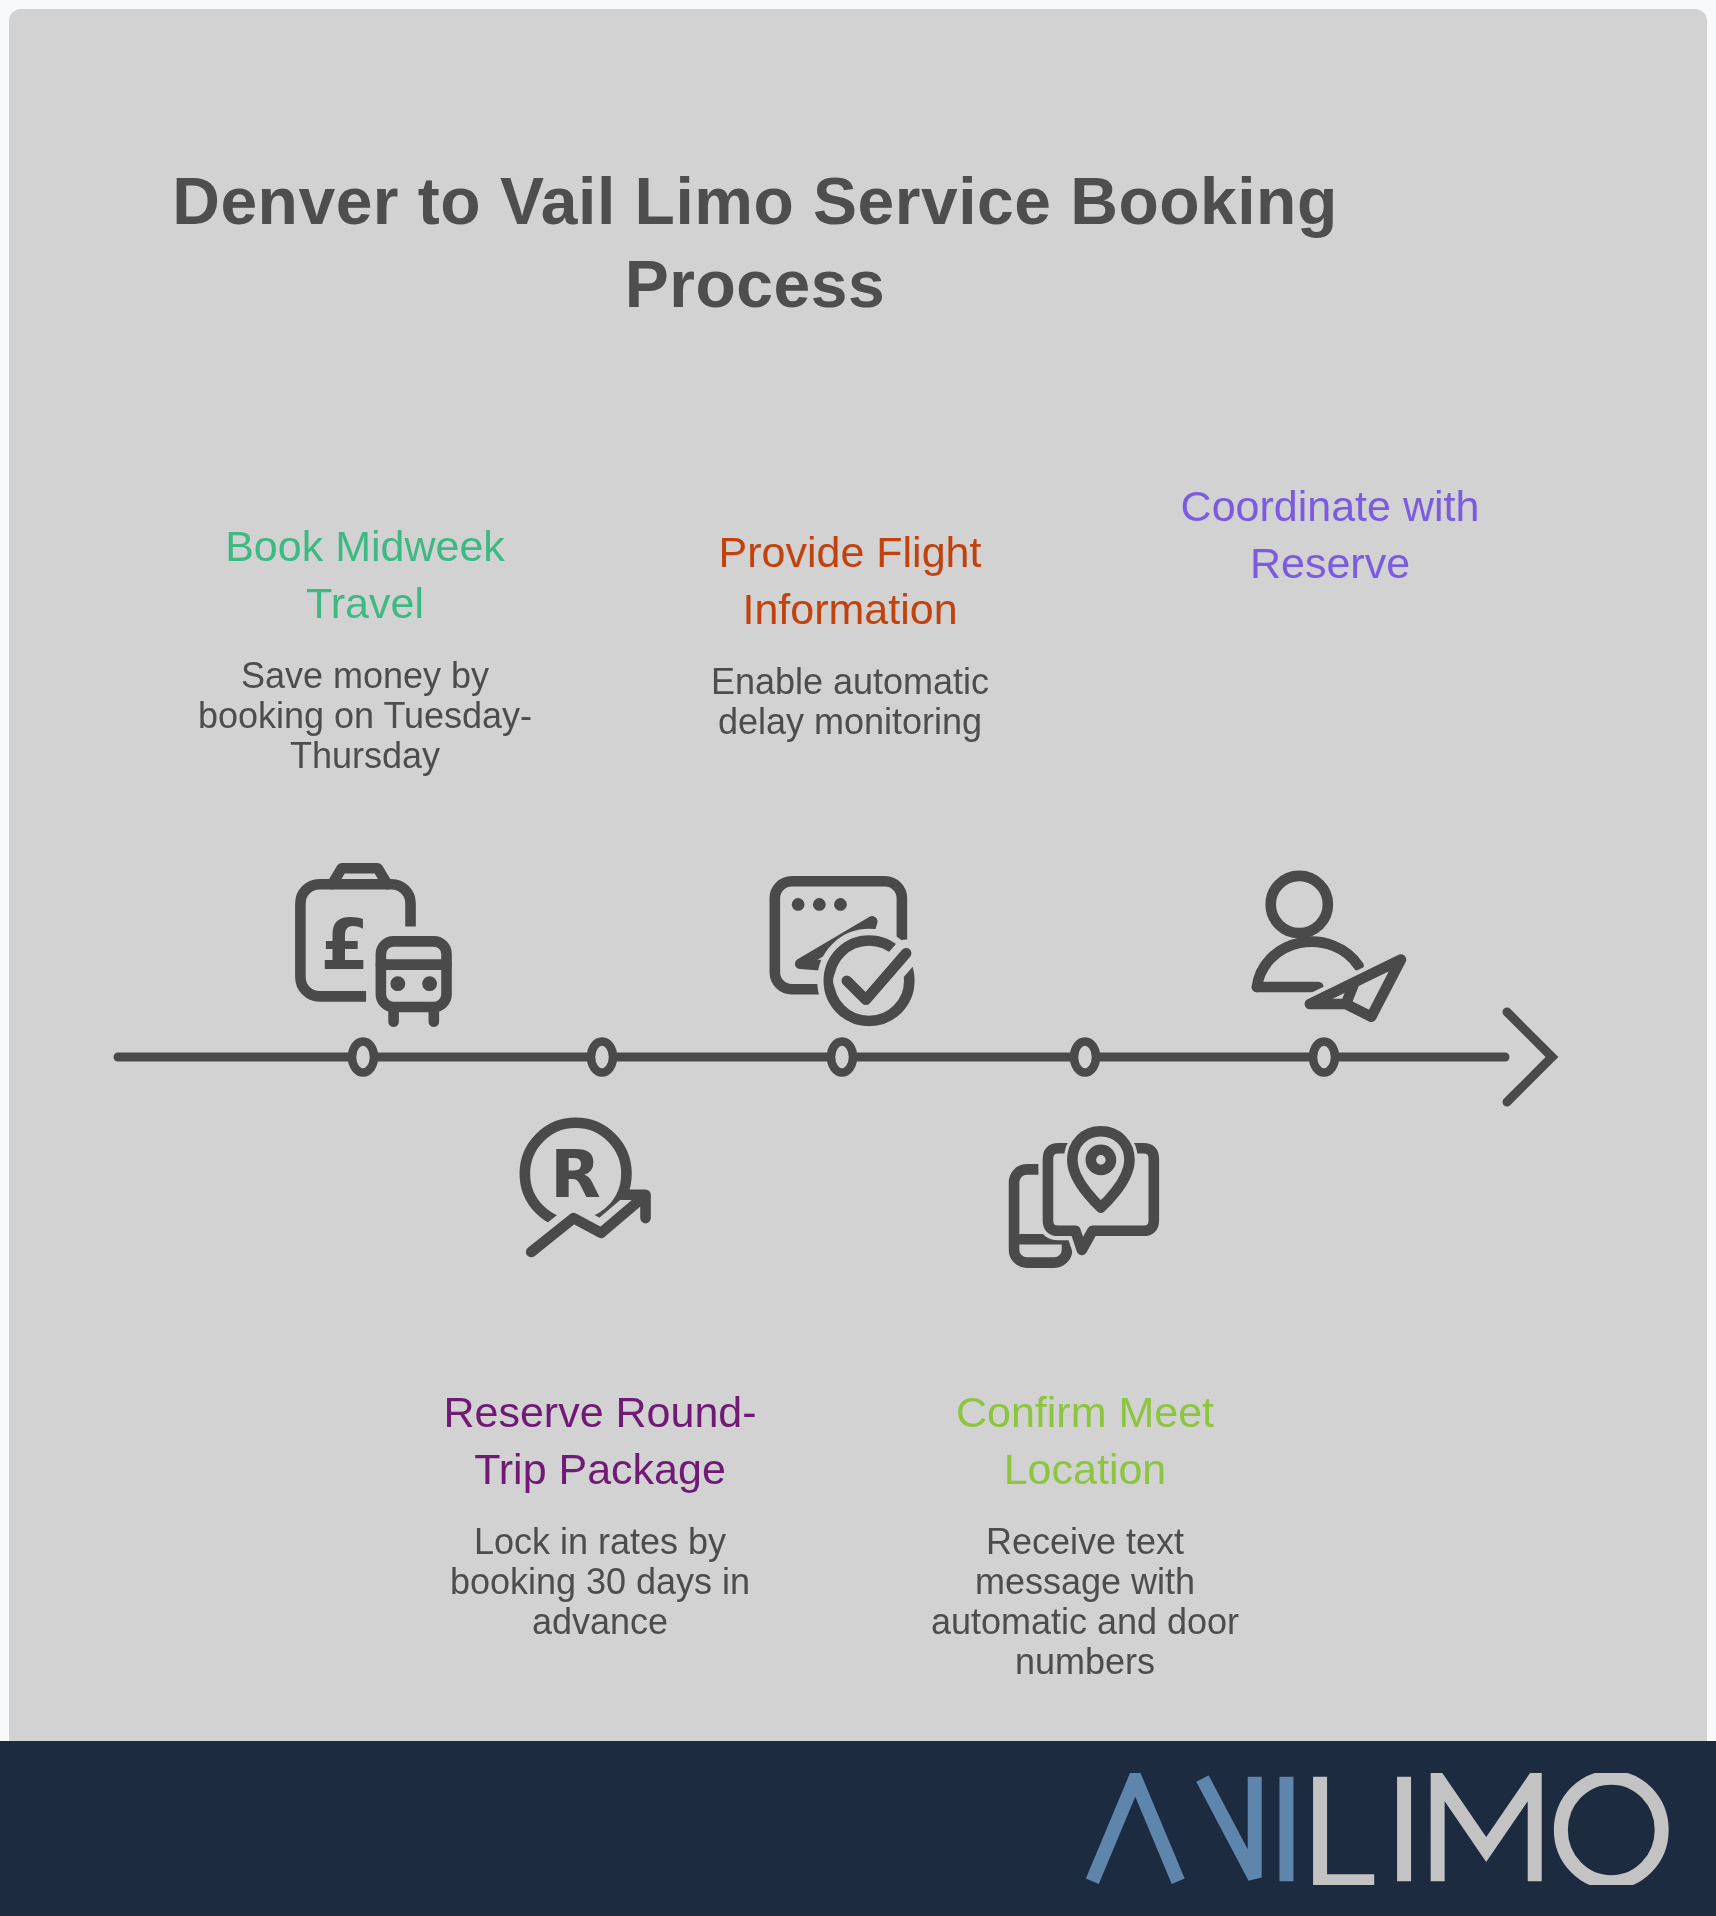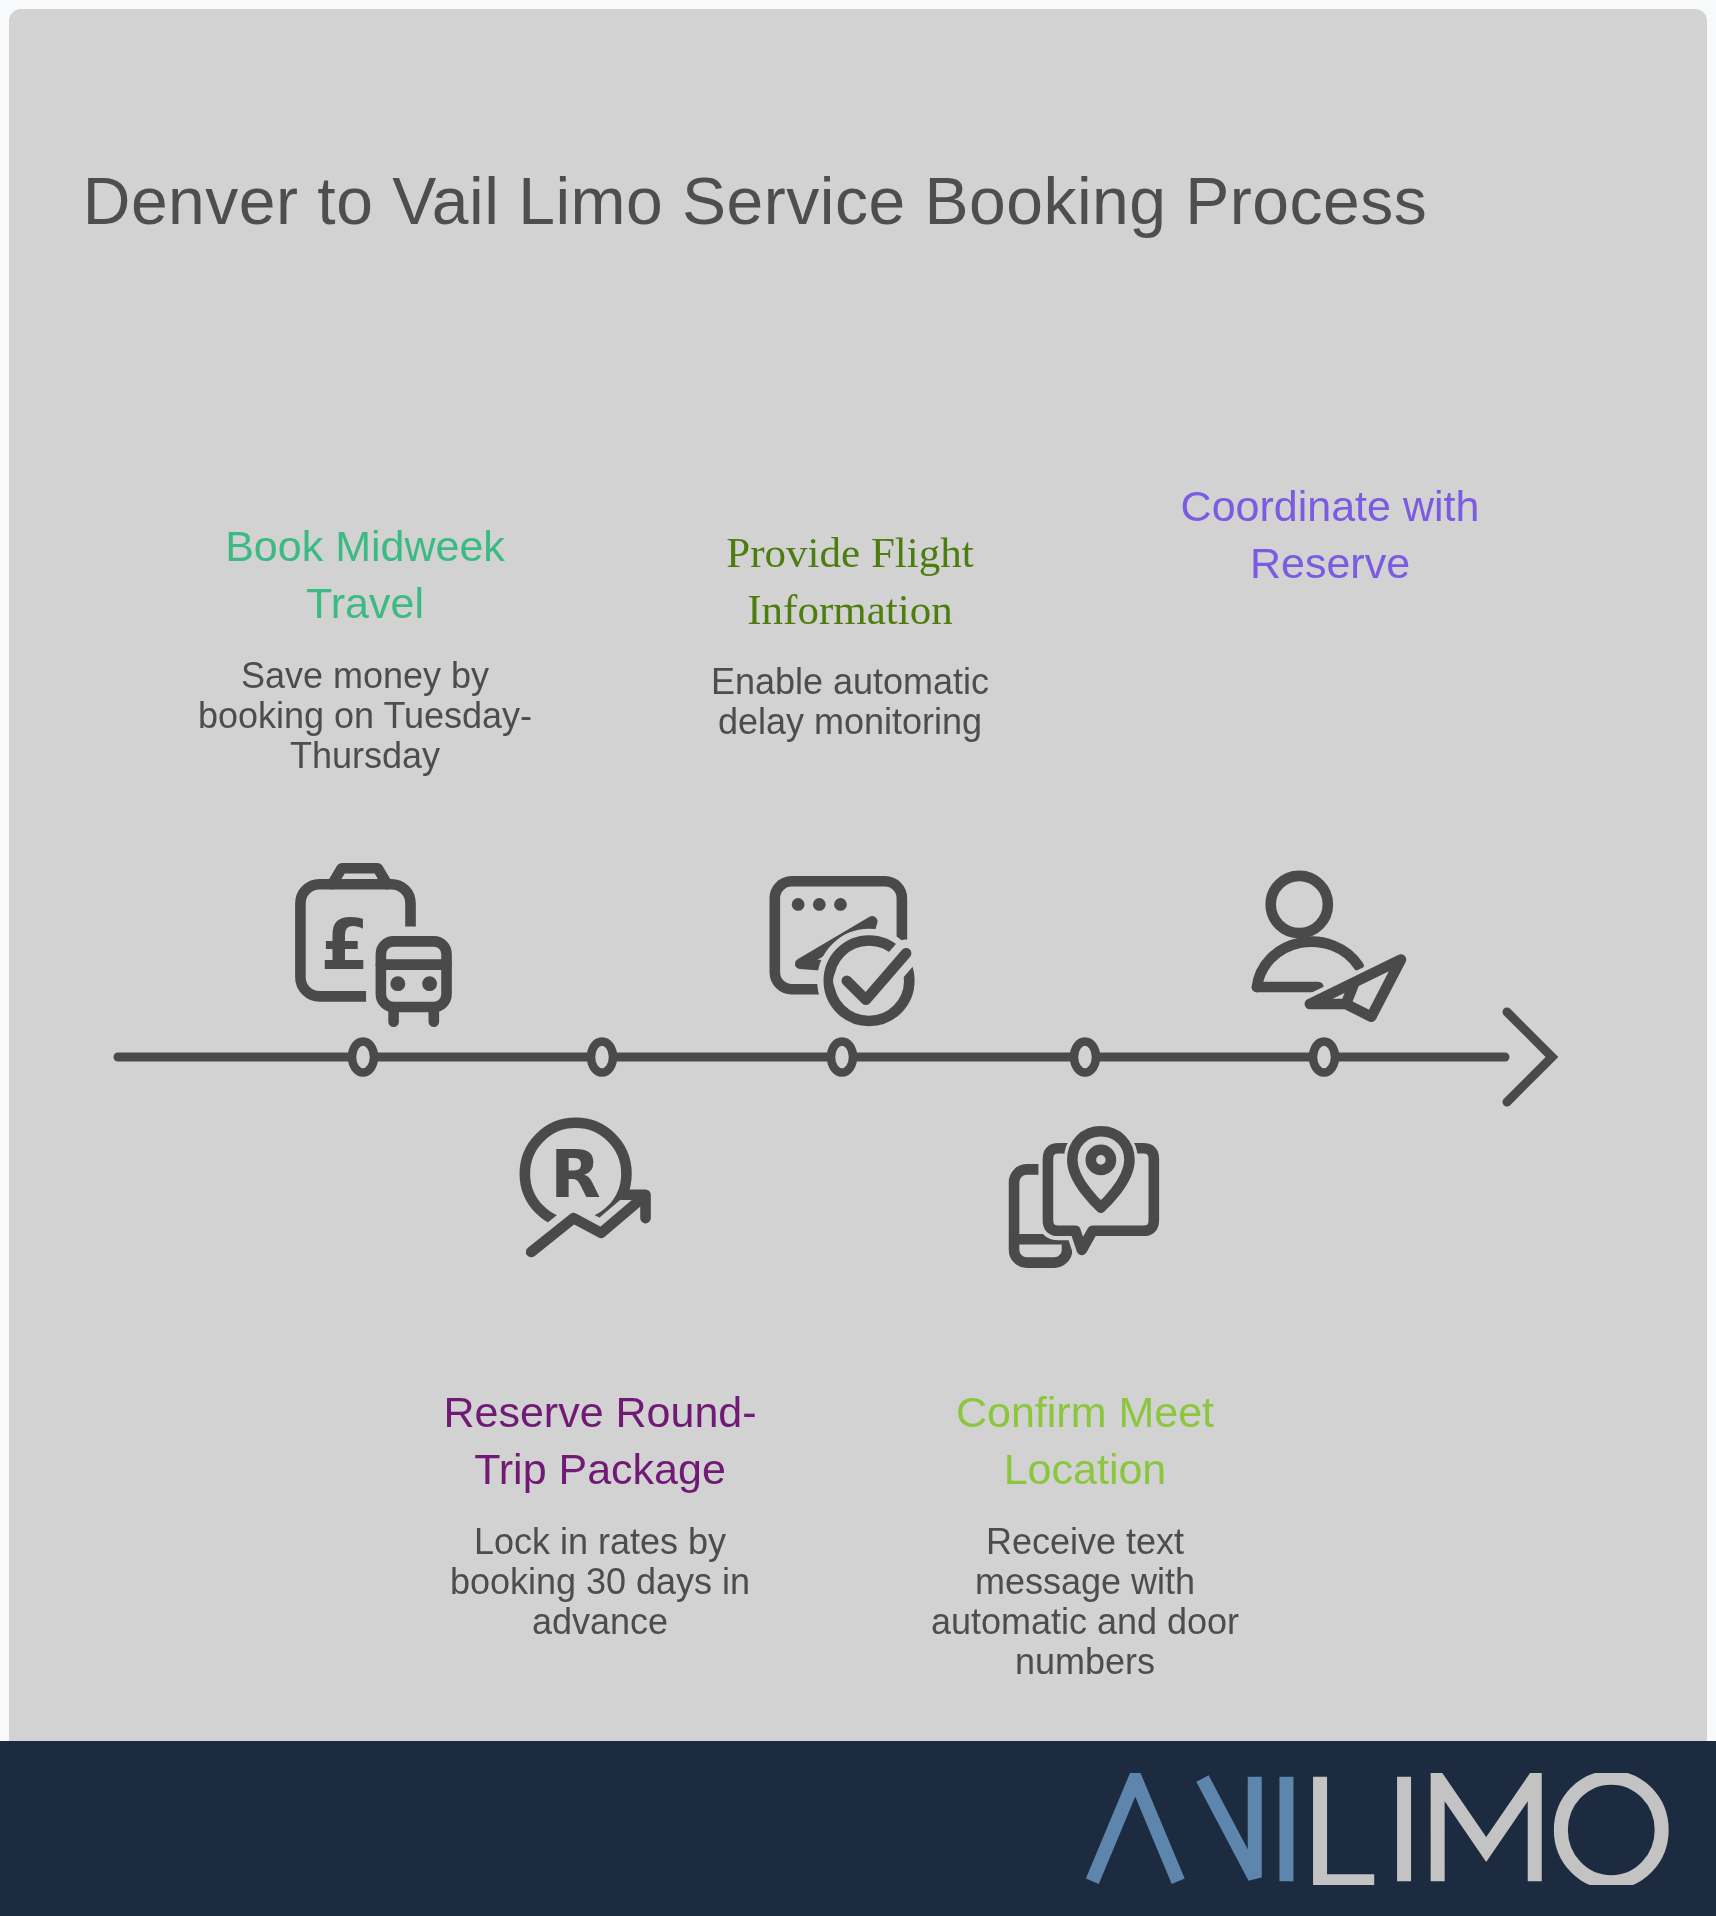--- a/index.html
+++ b/index.html
@@ -1,21 +1,21 @@
 <!DOCTYPE html>
 <html><head>
 <meta charset="utf-8">
 <style>
   html,body{margin:0;padding:0;background:#f8f9fa;}
   .page{position:relative;width:1716px;height:1916px;background:#f8f9fa;overflow:hidden;
         font-family:"Liberation Sans", sans-serif;}
   .canvas{position:absolute;left:9px;top:9px;width:1698px;height:1732px;background:#d2d2d2;
           border-radius:12px 12px 0 0;}
   .title{position:absolute;left:60px;top:160px;width:1390px;text-align:center;
-         font-size:66px;line-height:83px;font-weight:400;color:#4e4e4e;letter-spacing:0.5px;}
+         font-size:66px;line-height:83px;font-weight:700;color:#4e4e4e;letter-spacing:0.5px;}
   .step-col{position:absolute;width:420px;text-align:center;}
   .step-col .h{width:382px;margin:0 auto;font-size:43px;line-height:57px;font-weight:400;}
   .step-col .d{width:342px;margin:24px auto 0;font-size:36px;line-height:40px;color:#4d4d4d;}
   #col1{left:155px;top:478px;margin-top:40px;}
   #col2{left:640px;top:524px;}
   #col3{left:1120px;top:478px;}
   #col4{left:390px;top:1384px;}
   #col5{left:875px;top:1384px;}
   .icon{position:absolute;width:180px;height:180px;}
   #icon1{left:275px;top:863px;}
@@ -43,21 +43,21 @@
 <div class="page">
   <div class="canvas"></div>
 
   <div class="title">Denver to Vail Limo Service Booking Process</div>
 
   <div class="step-col" id="col1">
     <div class="h" style="color: rgb(61, 186, 131);">Book Midweek Travel</div>
     <div class="d">Save money by booking on Tuesday-Thursday</div>
   </div>
   <div class="step-col" id="col2">
-    <div class="h" style="color: #4d7c0f; font-family: Liberation Serif, serif;">Provide Flight Information</div>
+    <div class="h" style="color: #c2410c;">Provide Flight Information</div>
     <div class="d">Enable automatic delay monitoring</div>
   </div>
   <div class="step-col" id="col3">
     <div class="h" style="color: rgb(122, 91, 225);">Coordinate with Reserve</div>
   </div>
   <div class="step-col" id="col4">
     <div class="h" style="color: #701a75;">Reserve Round-Trip Package</div>
     <div class="d">Lock in rates by booking 30 days in advance</div>
   </div>
   <div class="step-col" id="col5">

